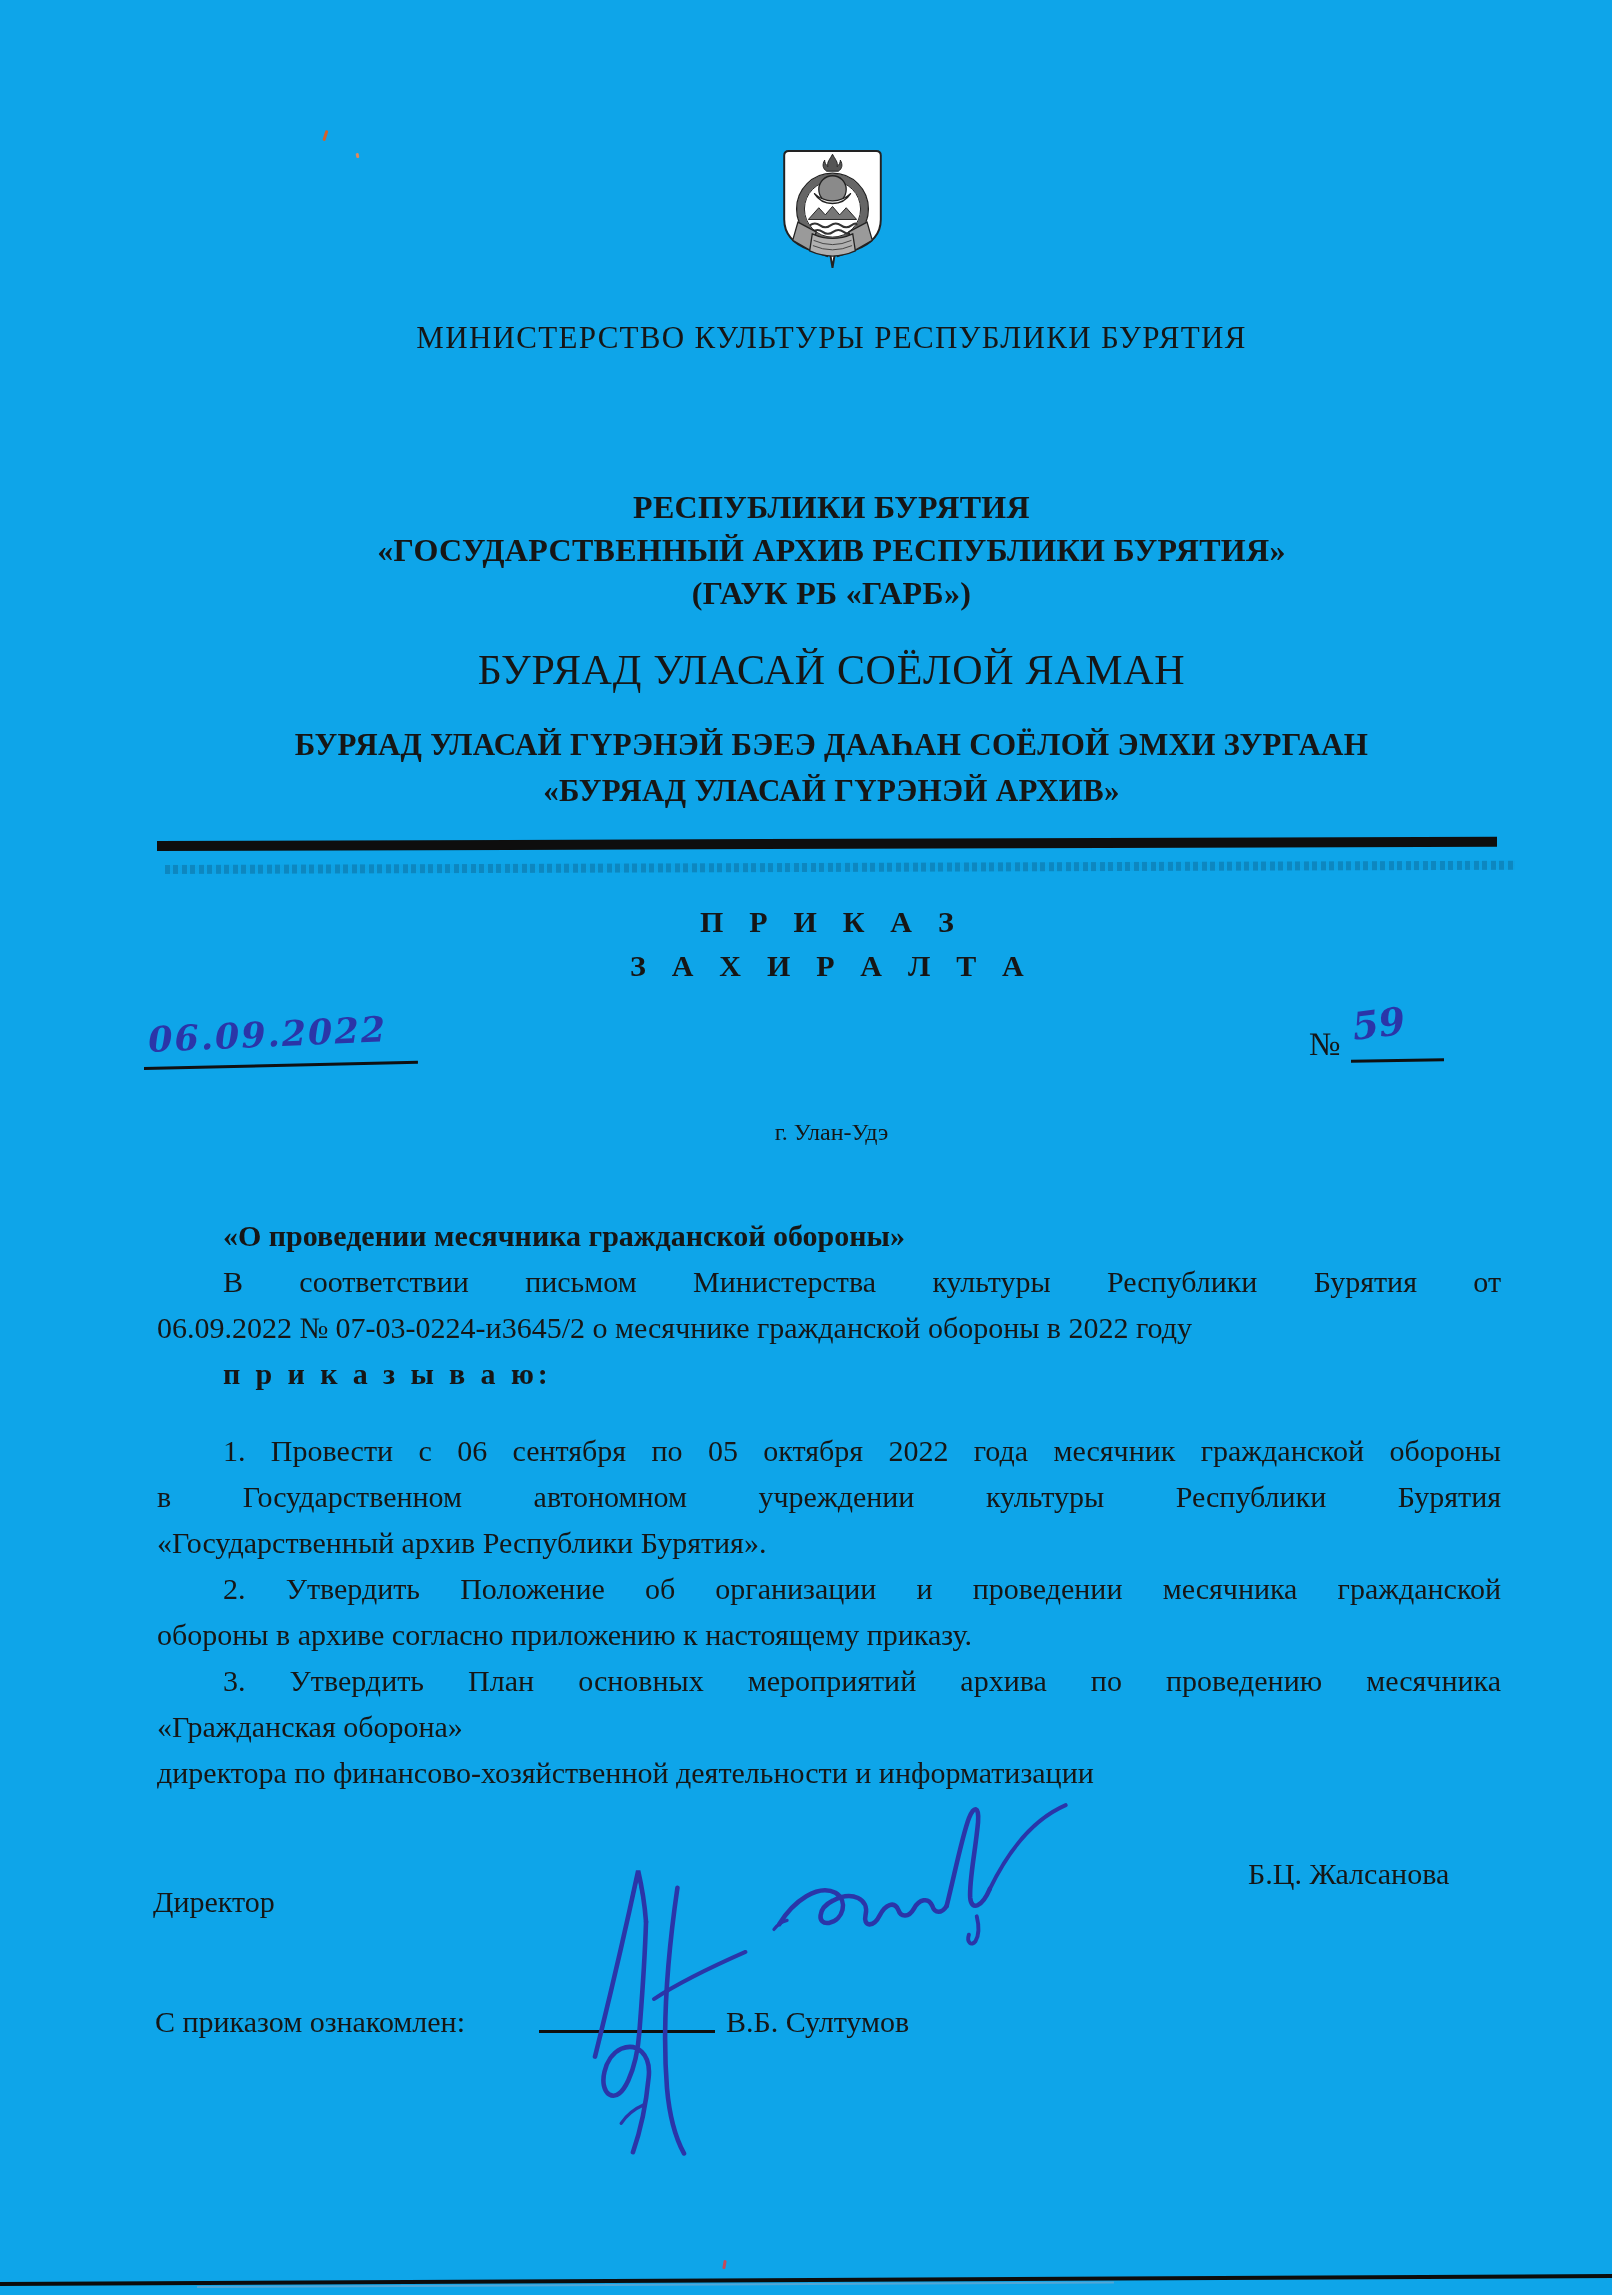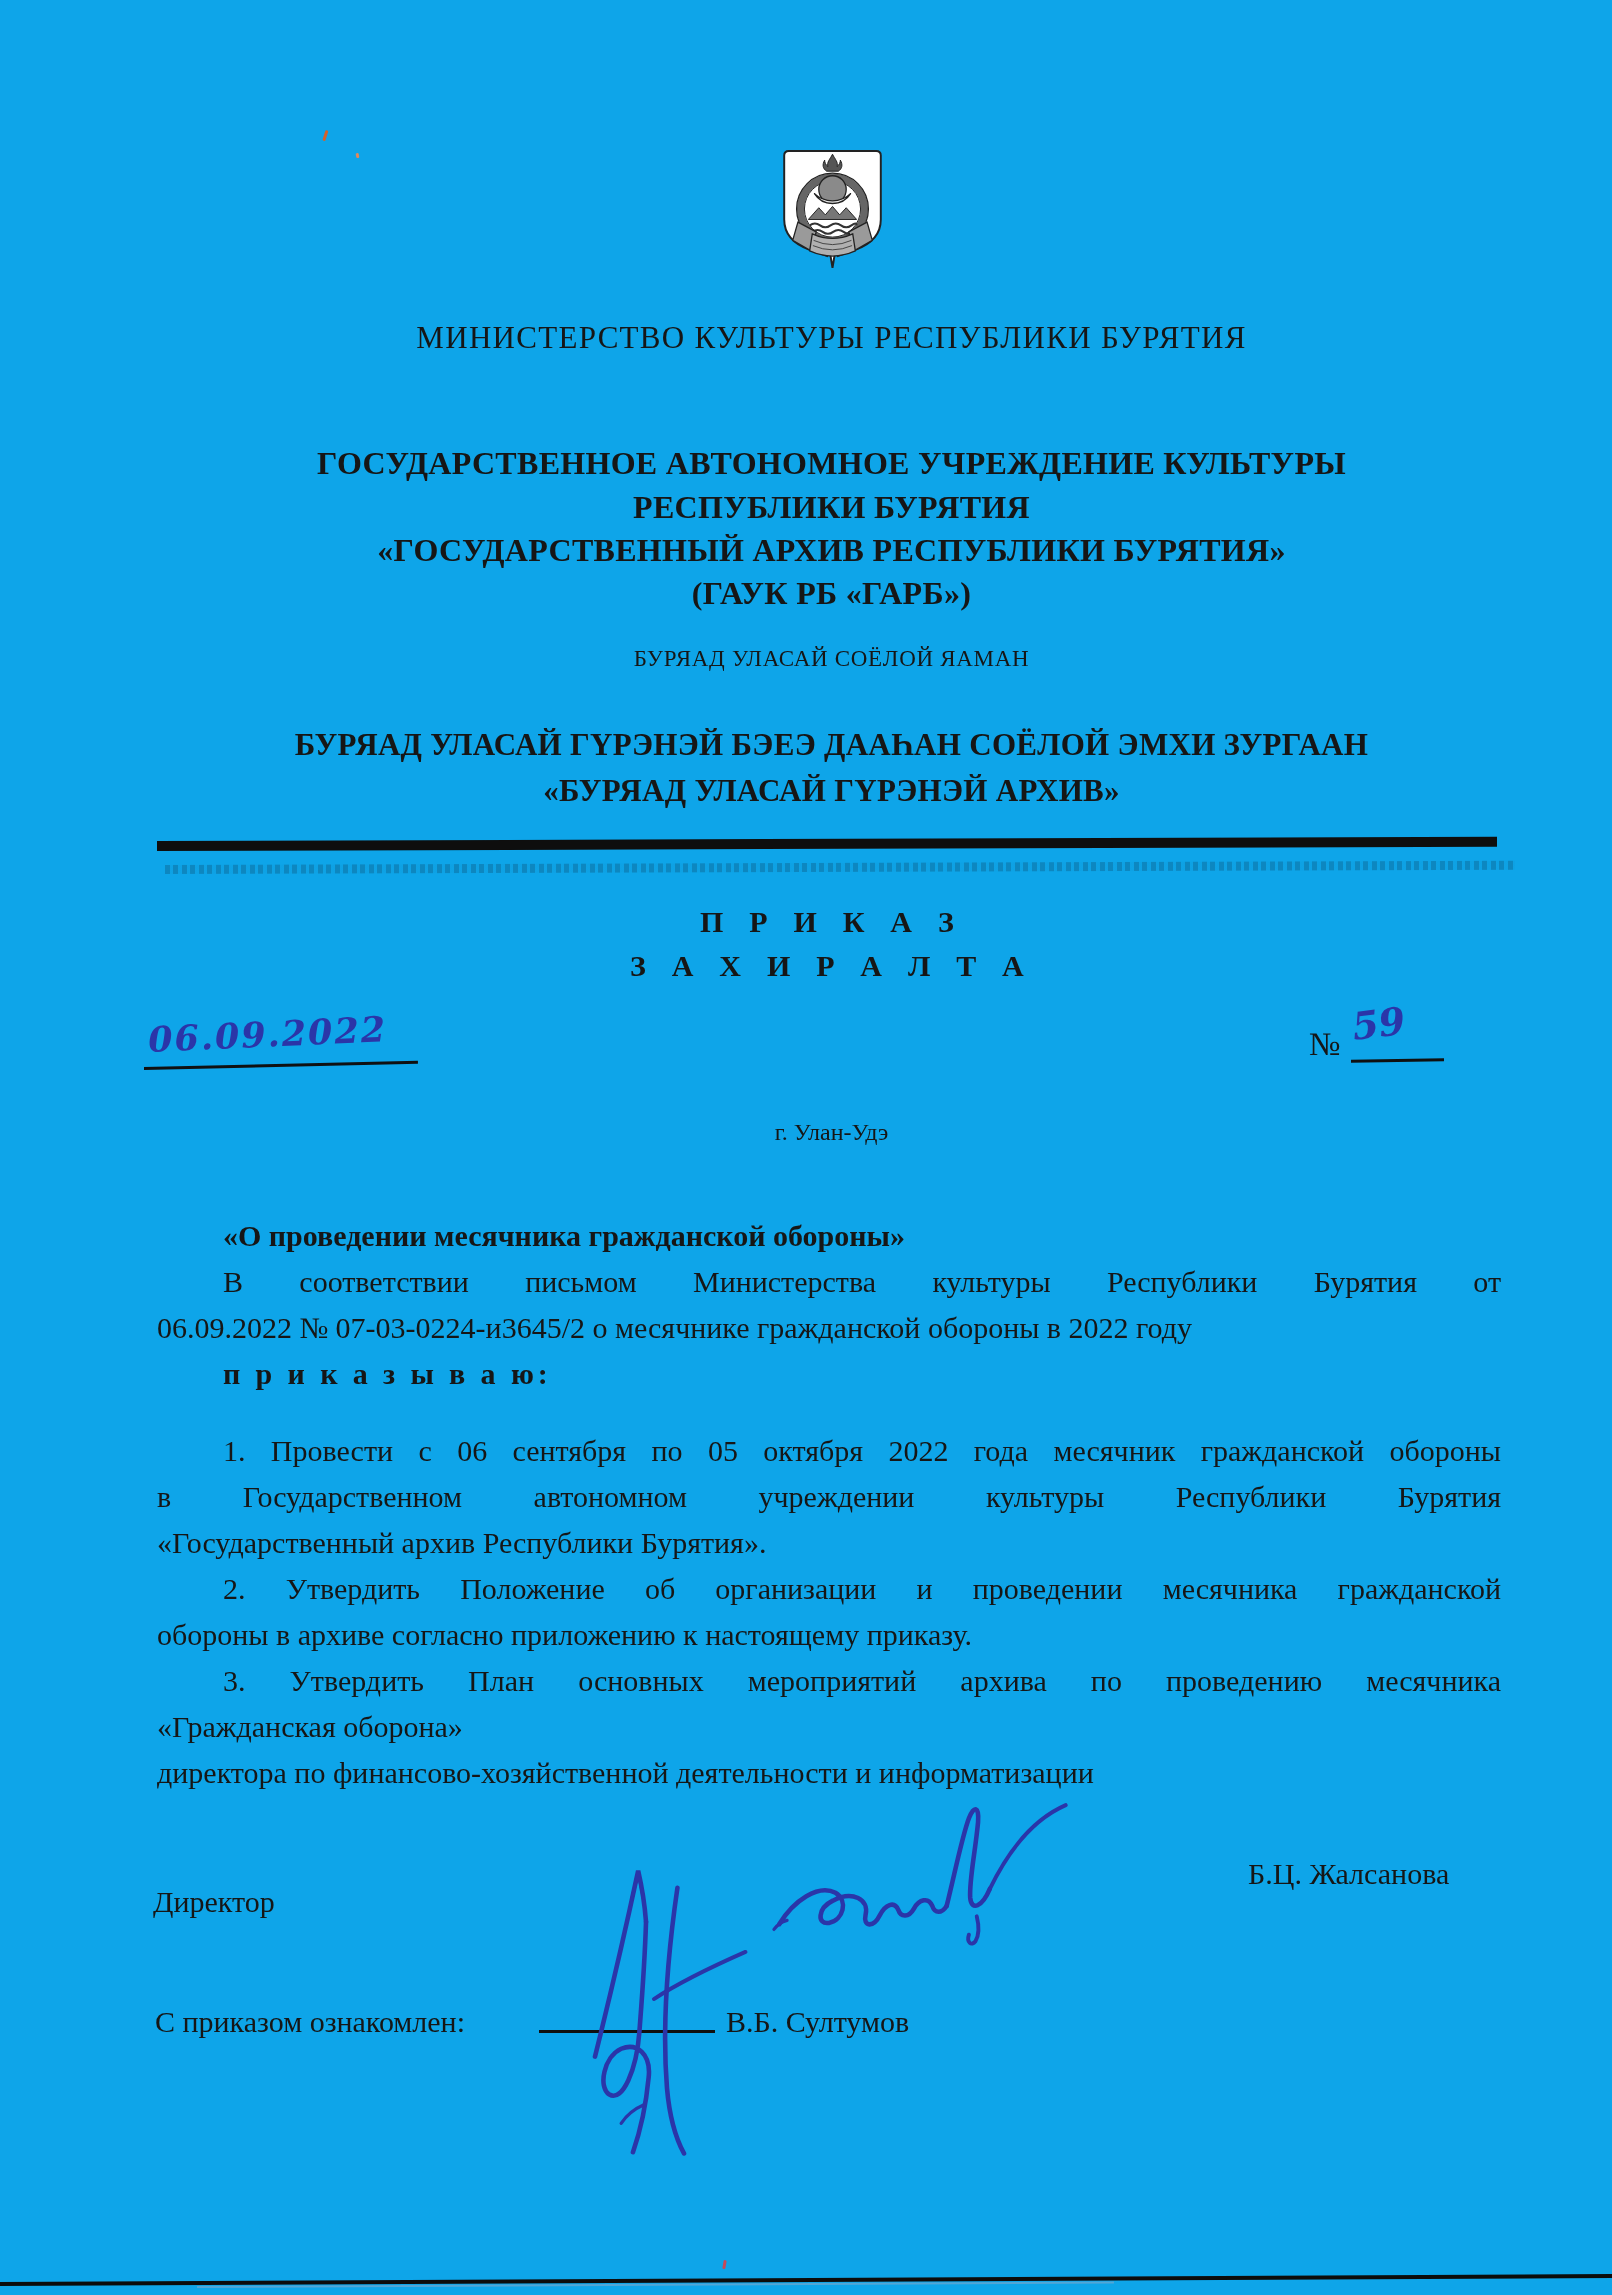--- a/index.html
+++ b/index.html
@@ -5,21 +5,21 @@
   html,body{margin:0;padding:0;background:#e8e8e8;}
   .page{
     position:relative;width:1612px;height:2295px;background:#0ea5e9;
     overflow:hidden;font-family:"Liberation Serif","DejaVu Serif",serif;color:#161616;
   }
   .abs{position:absolute;}
   .ctr{left:52px;width:1559px;text-align:center;white-space:nowrap;}
   .ministry-line{top:320px;font-size:31px;letter-spacing:1.3px;}
   .org-line{font-weight:bold;font-size:32px;letter-spacing:0.3px;}
   .org1{top:445px;} .org2{top:489px;} .org3{top:532px;} .org4{top:575px;}
-  .bur-reg{top:646px;font-size:23px;letter-spacing:0.7px;text-align:center;}
+  .bur-reg{top:646px;font-size:42px;letter-spacing:0.7px;text-align:center;}
   .bur-bold{font-weight:bold;font-size:31px;letter-spacing:0.3px;}
   .burb1{top:727px;} .burb2{top:773px;}
 
   .sep-bar{left:157px;top:841px;width:1340px;height:9.8px;background:#0e0e0e;
     transform:rotate(-0.18deg);transform-origin:left center;}
   .sep-echo{left:165px;top:865px;width:1350px;height:8.5px;opacity:.35;filter:blur(0.7px);
     background:repeating-linear-gradient(90deg,rgba(10,10,20,.55) 0 4.6px,rgba(10,10,20,.06) 4.6px 8.5px);
     transform:rotate(-0.18deg);transform-origin:left center;}
 
   .order-word{font-weight:bold;font-size:30px;letter-spacing:9.2px;}
@@ -87,21 +87,20 @@
     <path d="M46,127 Q54,121 62,127 T78,127 T94,127 T108,127" fill="none" stroke="#333" stroke-width="3"></path>
 
     <path d="M24,112 L52,127 L44,156 L16,140 Z" fill="#9a9a9a" stroke="#222" stroke-width="2"></path>
     <path d="M130,112 L102,127 L110,156 L138,140 Z" fill="#9a9a9a" stroke="#222" stroke-width="2"></path>
     <path d="M46,130 Q77,144 108,130 L112,156 Q77,172 42,156 Z" fill="#b0b0b0" stroke="#222" stroke-width="2"></path>
     <path d="M48,140 Q77,153 106,140 M47,148 Q77,161 107,148" fill="none" stroke="#444" stroke-width="1.5"></path>
   </svg>
 
   <div class="abs ctr ministry-line">МИНИСТЕРСТВО КУЛЬТУРЫ РЕСПУБЛИКИ БУРЯТИЯ</div>
 
-  <div class="abs ctr org-line org1">ГОСУДАРСТВЕННОЕ АВТОНОМНОЕ УЧРЕЖДЕНИЕ КУЛЬТУРЫ</div>
   <div class="abs ctr org-line org2">РЕСПУБЛИКИ БУРЯТИЯ</div>
   <div class="abs ctr org-line org3">«ГОСУДАРСТВЕННЫЙ АРХИВ РЕСПУБЛИКИ БУРЯТИЯ»</div>
   <div class="abs ctr org-line org4">(ГАУК РБ «ГАРБ»)</div>
 
   <div class="abs ctr bur-reg">БУРЯАД УЛАСАЙ СОЁЛОЙ ЯАМАН</div>
   <div class="abs ctr bur-bold burb1">БУРЯАД УЛАСАЙ ГҮРЭНЭЙ БЭЕЭ ДААҺАН СОЁЛОЙ ЭМХИ ЗУРГААН</div>
   <div class="abs ctr bur-bold burb2">«БУРЯАД УЛАСАЙ ГҮРЭНЭЙ АРХИВ»</div>
 
   <div class="abs sep-bar"></div>
   <div class="abs sep-echo"></div>

